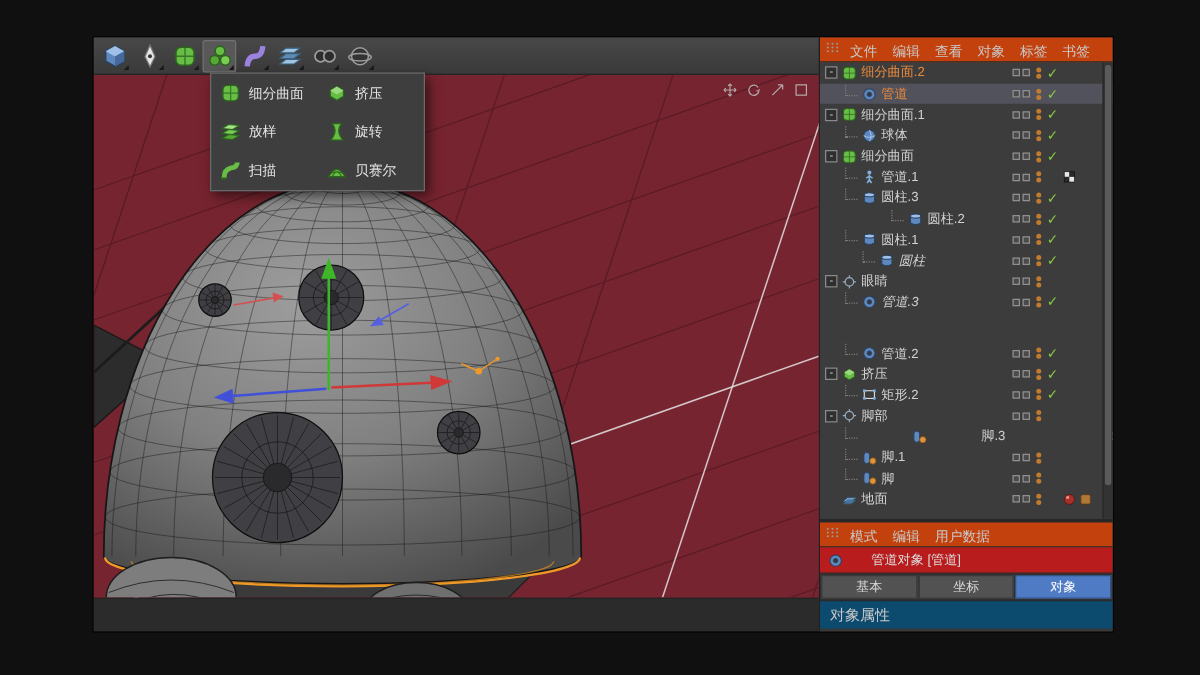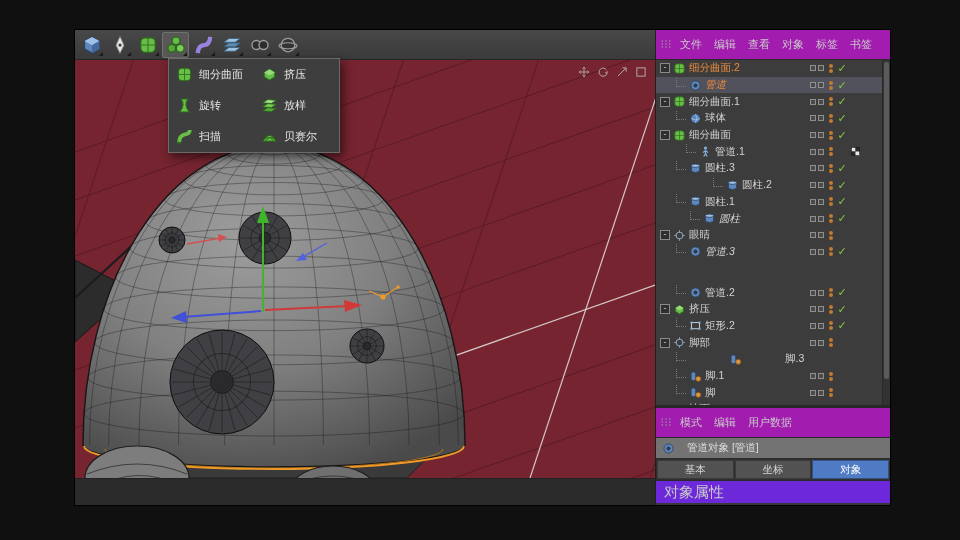--- a/index.html
+++ b/index.html
@@ -15,21 +15,21 @@
   .tool.pressed{background:#585858;border-color:#707070}
   .tool .corner{position:absolute;right:1px;bottom:1px;width:0;height:0;
     border-left:4px solid transparent;border-bottom:4px solid #191919}
   .tic{width:20px;height:20px}
   .viewport{position:relative;height:418px;background:#76242f;overflow:hidden}
   .below-strip{flex:1;background:#2b2b2b;border-top:1px solid #222}
   .vp-nav{position:absolute;top:6px;right:8px;display:flex;gap:7px;opacity:.9}
   .vp-nav span{display:inline-flex}
   .nav-ic{width:12px;height:12px}
   .right-col{width:235px;display:flex;flex-direction:column;background:#3c3c3c;border-left:1px solid #202020}
-  .om-menubar,.am-menubar{height:30px;display:flex;align-items:center;background:#a21caf;
+  .om-menubar,.am-menubar{height:20px;display:flex;align-items:flex-end;background:#c2410c;
     border-bottom:1px solid #2a2a2a;padding-left:4px}
   .gic{width:12px;height:12px;margin-right:2px}
   .menu-label{font-size:11px;color:#c9c9c9;padding:0 6px;white-space:nowrap}
   .tree-wrap{flex:1;position:relative;overflow:hidden;background:#3c3c3c}
   .row{height:16.7px;display:flex;align-items:center;font-size:10.5px;color:#d2d2d2;padding-right:12px}
   .row.sel{background:#52525c}
   .row .ic{width:13px;height:13px;flex:none}
   .lbl{margin-left:3px;white-space:nowrap}
   .lbl.orange{color:#ea8a3c}
   .sp{flex:1}
@@ -40,29 +40,29 @@
   .lead-sp{width:13px;flex:none}
   .sq{width:6px;height:6px;border:1px solid #8f8f8f;background:#4a4a4a;margin-left:2px;flex:none}
   .dots{display:flex;flex-direction:column;gap:1px;margin-left:5px;flex:none}
   .dot{width:4px;height:4px;border-radius:50%;background:#c27a2c}
   .chk{width:14px;text-align:center;color:#86ca40;font-size:11px;font-weight:bold;margin-left:2px;flex:none}
   .tagslot{width:28px;margin-left:1px;display:flex;gap:2px;align-items:center;flex:none}
   .tagic{width:11px;height:11px}
   .scrollbar{position:absolute;right:0;top:0;bottom:0;width:8px;background:#333;border-left:1px solid #292929}
   .thumb{position:absolute;left:1px;right:1px;top:2px;height:92%;background:#5b5b5b;border-radius:2px}
   .divider{height:3px;background:#272727}
-  .am-title{height:21px;display:flex;align-items:center;padding-left:6px;gap:12px;font-size:10.5px;
-    color:#ddd;background:#737373;border-bottom:1px solid #2c2c2c}
+  .am-title{height:21px;display:flex;align-items:center;padding-left:6px;gap:22px;font-size:10.5px;
+    color:#ddd;background:#b91c1c;border-bottom:1px solid #2c2c2c}
   .am-title .ic{width:13px;height:13px}
   .am-tabs{height:21px;display:flex;gap:1px;padding:1px;background:#2f2f2f}
   .tab{flex:1;display:flex;align-items:center;justify-content:center;font-size:10.5px;color:#d8d8d8;
     background:#525252;border:1px solid #3a3a3a}
   .tab.active{background:#4e7bc4;color:#fff;border-color:#35517f}
-  .am-section{height:23px;display:flex;align-items:center;padding-left:8px;font-size:15px;
-    color:#c9c9c9;background:#6d28d9;border-top:1px solid #2a2a2a}
+  .am-section{height:23px;display:flex;align-items:center;padding-left:8px;font-size:12px;
+    color:#c9c9c9;background:#0c4a6e;border-top:1px solid #2a2a2a}
   .am-rest{height:2px;background:#383838}
   .popup{position:absolute;left:93px;top:28px;width:172px;background:#3e3e3e;border:1px solid #6a6a6a;
     box-shadow:3px 4px 9px rgba(0,0,0,.55);display:grid;grid-template-columns:1fr 1fr;z-index:50}
   .pitem{height:31px;display:flex;align-items:center;gap:6px;padding-left:7px;font-size:11px;color:#e3e3e3}
   .pic{width:17px;height:17px}
 </style>
 </head>
 <body>
 
 <div class="stage">
@@ -365,21 +365,21 @@
             <span class="sp"></span>
             <span class="sq"></span>
             <span class="sq"></span>
             <span class="dots">
               <span class="dot"></span>
               <span class="dot"></span>
             </span>
             <span class="chk">✓</span>
             <span class="tagslot"></span>
           </div>
-          <div class="row sel" style="padding-left: 17px; font-style: italic;">
+          <div class="row sel" style="padding-left: 17px;">
             <span class="connector"></span>
             <svg class="ic" viewBox="0 0 16 16">
               <circle cx="8" cy="8" r="5.6" fill="#5e87bd" stroke="#27415f"></circle>
               <circle cx="8" cy="8" r="2.2" fill="#38383c" stroke="#27415f" stroke-width="0.8"></circle>
             </svg>
             <span class="lbl orange">管道</span>
             <span class="sp"></span>
             <span class="sq"></span>
             <span class="sq"></span>
             <span class="dots">
@@ -434,21 +434,21 @@
             <span class="sp"></span>
             <span class="sq"></span>
             <span class="sq"></span>
             <span class="dots">
               <span class="dot"></span>
               <span class="dot"></span>
             </span>
             <span class="chk">✓</span>
             <span class="tagslot"></span>
           </div>
-          <div class="row" style="padding-left: 17px; margin-left: 10px;">
+          <div class="row" style="padding-left: 17px;">
             <span class="connector"></span>
             <svg class="ic" viewBox="0 0 16 16">
               <circle cx="8" cy="3.8" r="2" fill="#7fb0de"></circle>
               <path d="M8 6 L8 10.6 M8 7.2 L4.8 9.2 M8 7.2 L11.2 9.2 M8 10.6 L5.8 14.2 M8 10.6 L10.2 14.2" stroke="#7fb0de" stroke-width="1.5" fill="none"></path>
             </svg>
             <span class="lbl">管道.1</span>
             <span class="sp"></span>
             <span class="sq"></span>
             <span class="sq"></span>
             <span class="dots">
@@ -769,31 +769,31 @@
       </div>
       <div class="pitem">
         <svg class="pic" viewBox="0 0 16 16">
           <path d="M3 6 L8 3 L13 6 L13 10.4 L8 13.4 L3 10.4 Z" fill="#67bd45" stroke="#2c661c"></path>
           <path d="M3 6 L8 3 L13 6 L8 9 Z" fill="#9ad87c"></path>
         </svg>
         <span>挤压</span>
       </div>
       <div class="pitem">
         <svg class="pic" viewBox="0 0 16 16">
-          <path d="M4.6 1.8 H11.4 Q9.4 4.6 9.4 7 Q9.4 10.4 12.6 14.2 H3.4 Q6.6 10.4 6.6 7 Q6.6 4.6 4.6 1.8 Z" fill="#67bd45" stroke="#2c661c"></path>
-        </svg>
-        <span>旋转</span>
-      </div>
-      <div class="pitem">
-        <svg class="pic" viewBox="0 0 16 16">
           <path d="M1.5 13 L6.5 10 L14.5 10.8 L9.5 13.8 Z" fill="#57a838" stroke="#2c661c" stroke-width="0.8"></path>
           <path d="M1.5 9.2 L6.5 6.2 L14.5 7 L9.5 10 Z" fill="#78cc55" stroke="#2c661c" stroke-width="0.8"></path>
           <path d="M1.5 5.4 L6.5 2.4 L14.5 3.2 L9.5 6.2 Z" fill="#a2e286" stroke="#2c661c" stroke-width="0.8"></path>
         </svg>
         <span>放样</span>
+      </div>
+      <div class="pitem">
+        <svg class="pic" viewBox="0 0 16 16">
+          <path d="M4.6 1.8 H11.4 Q9.4 4.6 9.4 7 Q9.4 10.4 12.6 14.2 H3.4 Q6.6 10.4 6.6 7 Q6.6 4.6 4.6 1.8 Z" fill="#67bd45" stroke="#2c661c"></path>
+        </svg>
+        <span>旋转</span>
       </div>
       <div class="pitem">
         <svg class="pic" viewBox="0 0 16 16">
           <path d="M3 14 Q3 7 8.5 6 Q13 5.2 13 1.8" stroke="#67bd45" stroke-width="3.6" fill="none"></path>
           <ellipse cx="3" cy="14" rx="1.8" ry="1" fill="#2c661c"></ellipse>
         </svg>
         <span>扫描</span>
       </div>
       <div class="pitem">
         <svg class="pic" viewBox="0 0 16 16">

